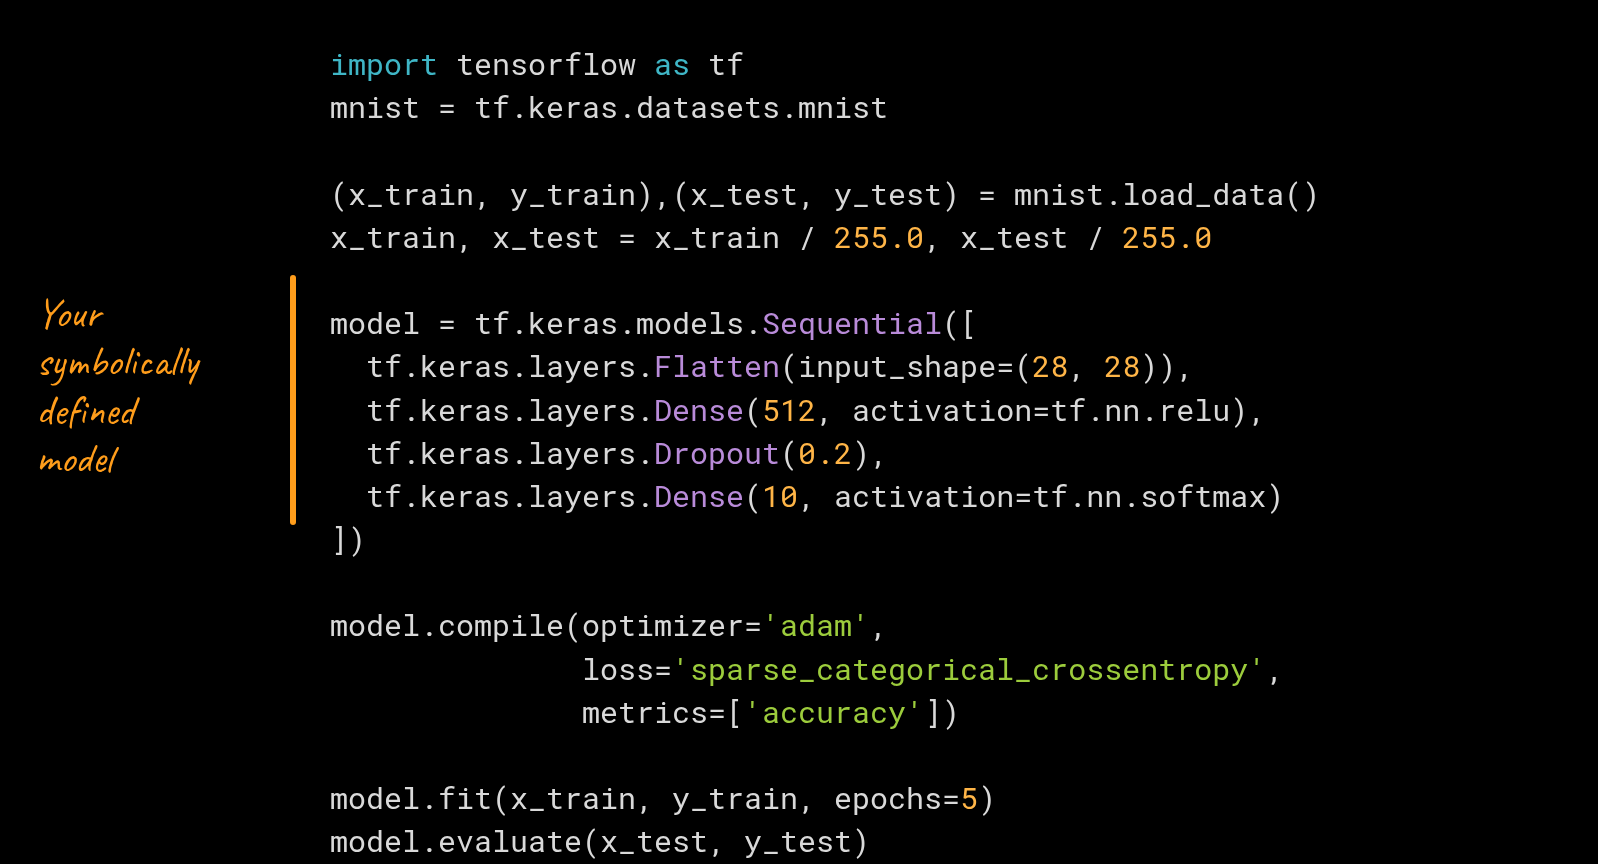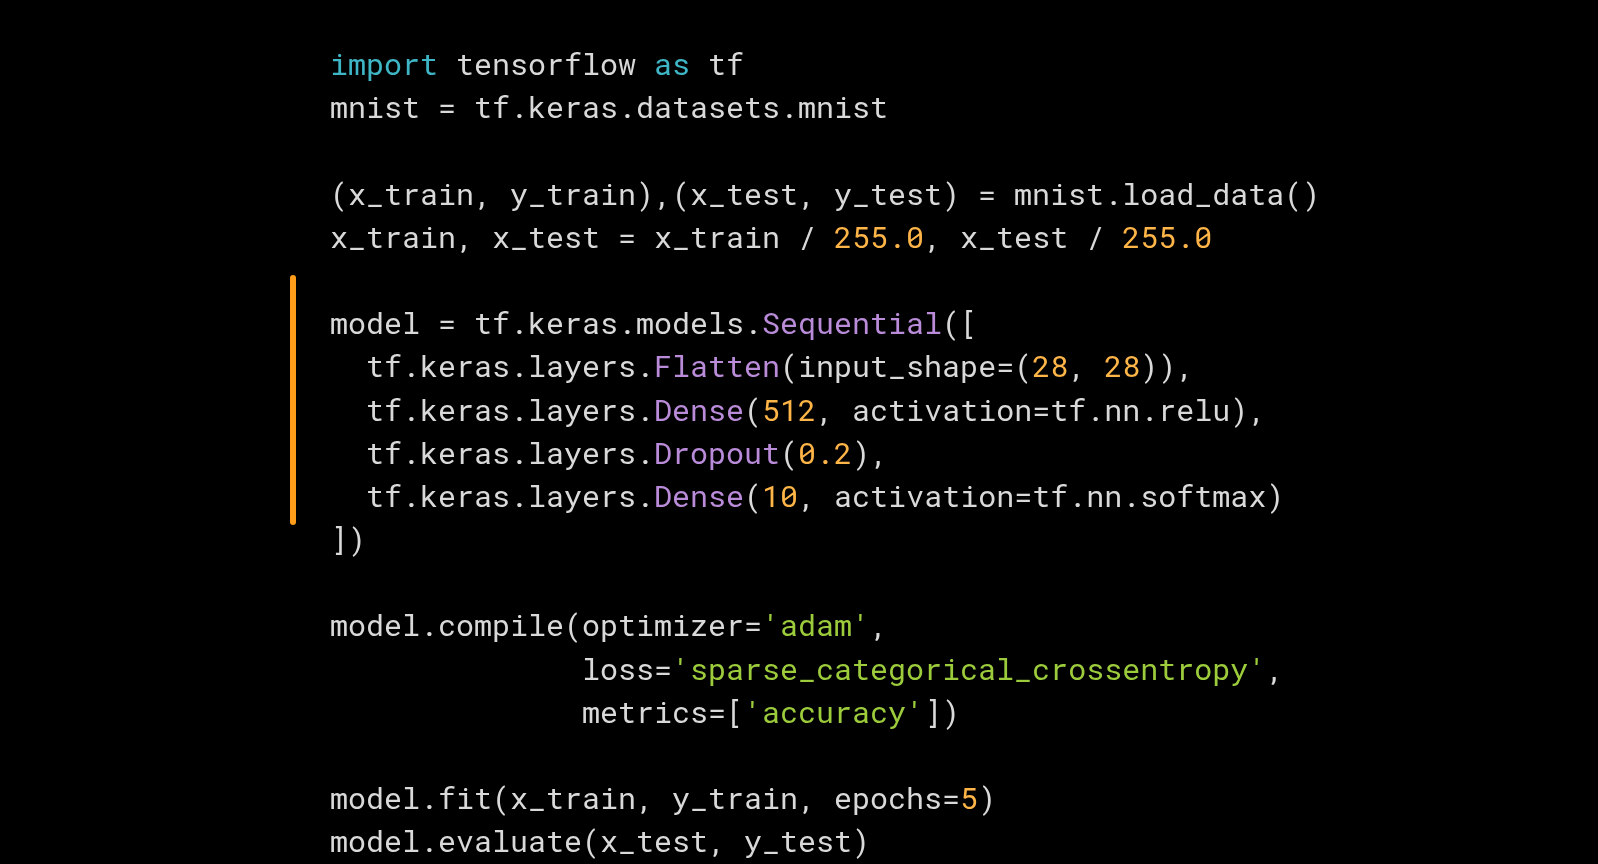--- a/index.html
+++ b/index.html
@@ -19,20 +19,26 @@
     font-size:30px;line-height:1.44;margin:0;white-space:pre;
     font-family:'Roboto Mono','Menlo','Consolas',monospace;color:#d9d9d9;
   }
   .tok{display:inline}
   
 </style>
 </head>
 <body>
 <div class="slide">
 
+  <div class="annotation">
+    <span data-bind="annotation.line1">Your</span><br>
+    <span data-bind="annotation.line2">symbolically</span><br>
+    <span data-bind="annotation.line3">defined</span><br>
+    <span data-bind="annotation.line4">model</span>
+  </div>
 
   <div class="bar"></div>
 
   <pre class="code" id="code"><span class="tok" data-bind="code_lines.0.0.t" style="color: rgb(63, 182, 198);">import</span><span class="tok" data-bind="code_lines.0.1.t" style="color: rgb(217, 217, 217);"> tensorflow </span><span class="tok" data-bind="code_lines.0.2.t" style="color: rgb(63, 182, 198);">as</span><span class="tok" data-bind="code_lines.0.3.t" style="color: rgb(217, 217, 217);"> tf</span>
 <span class="tok" data-bind="code_lines.1.0.t" style="color: rgb(217, 217, 217);">mnist = tf.keras.datasets.mnist</span>
 
 <span class="tok" data-bind="code_lines.3.0.t" style="color: rgb(217, 217, 217);">(x_train, y_train),(x_test, y_test) = mnist.load_data()</span>
 <span class="tok" data-bind="code_lines.4.0.t" style="color: rgb(217, 217, 217);">x_train, x_test = x_train / </span><span class="tok" data-bind="code_lines.4.1.t" style="color: rgb(255, 181, 71);">255.0</span><span class="tok" data-bind="code_lines.4.2.t" style="color: rgb(217, 217, 217);">, x_test / </span><span class="tok" data-bind="code_lines.4.3.t" style="color: rgb(255, 181, 71);">255.0</span>
 
 <span class="tok" data-bind="code_lines.6.0.t" style="color: rgb(217, 217, 217);">model = tf.keras.models.</span><span class="tok" data-bind="code_lines.6.1.t" style="color: rgb(185, 139, 217);">Sequential</span><span class="tok" data-bind="code_lines.6.2.t" style="color: rgb(217, 217, 217);">([</span>

